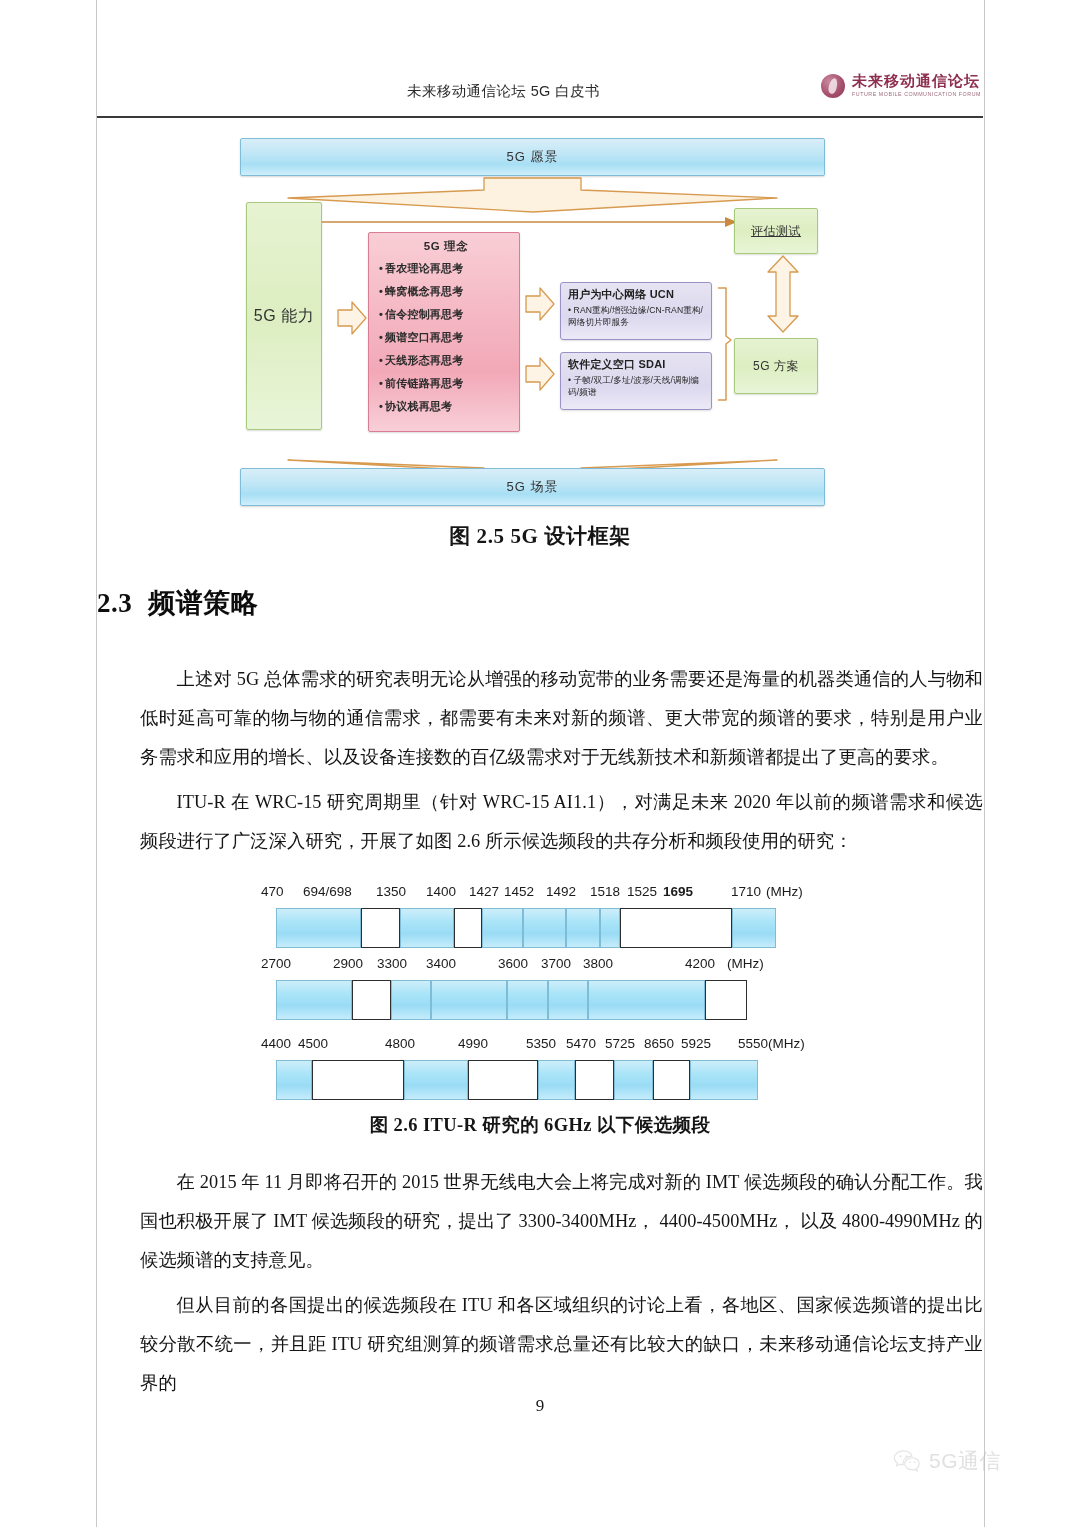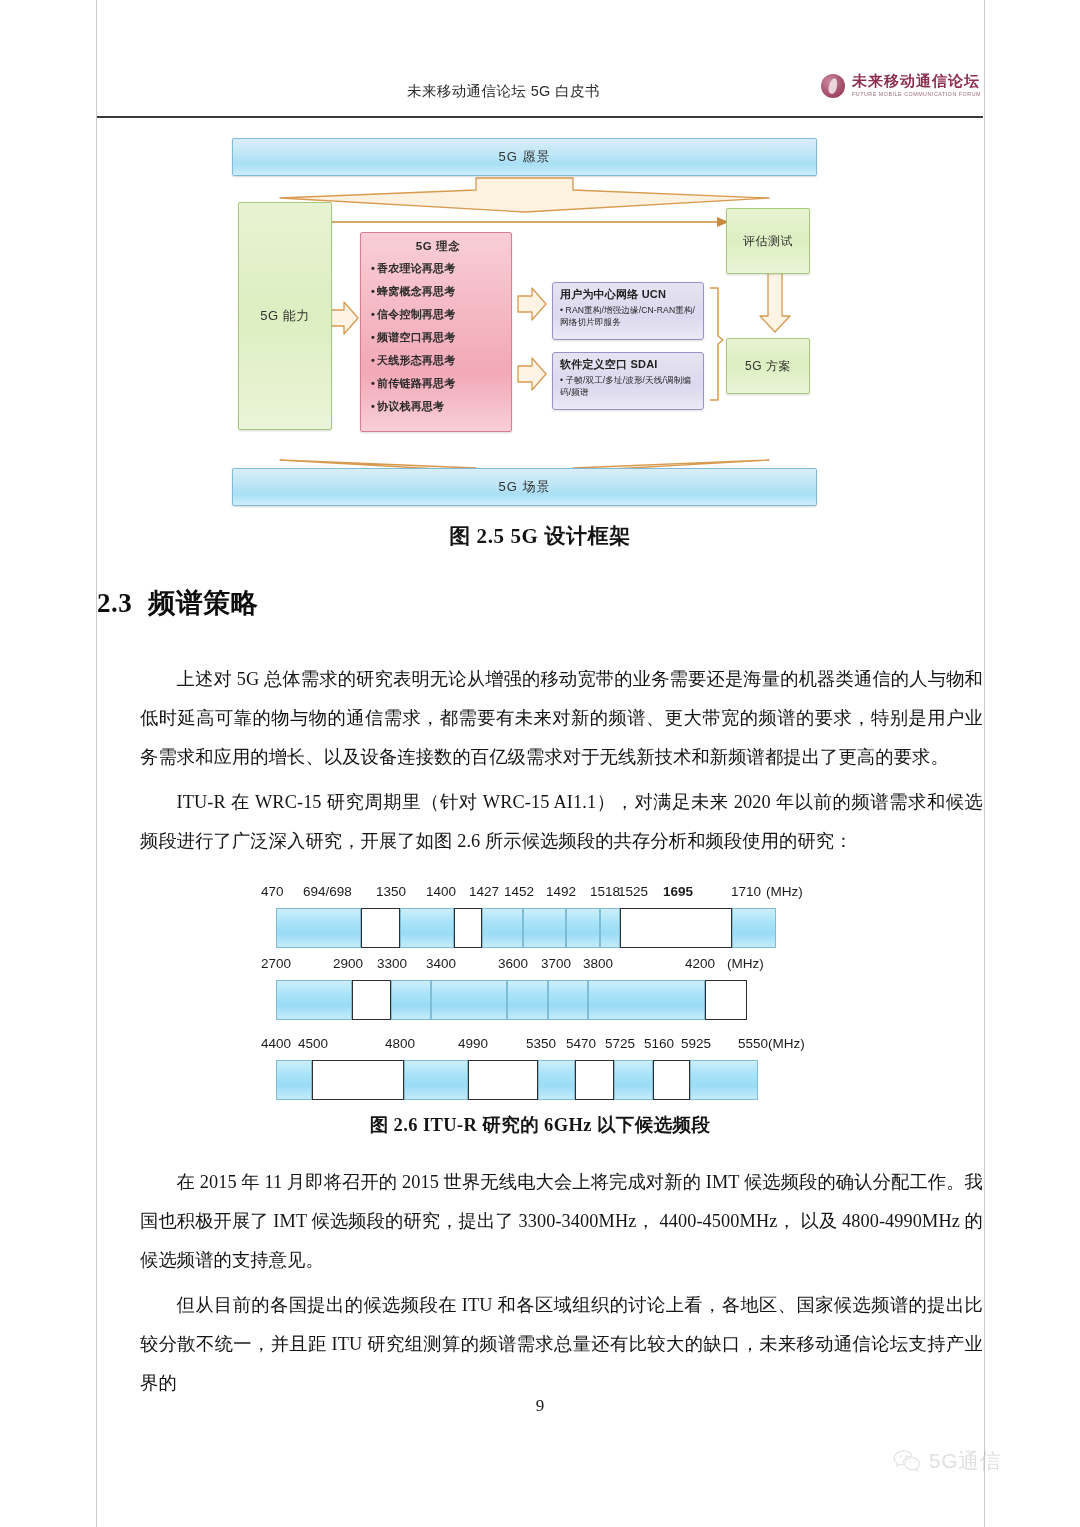--- a/index.html
+++ b/index.html
@@ -101,21 +101,21 @@
     position: absolute;
     left: 97px; top: 116px;
     width: 886px;
     height: 1.6px;
     background: #3a3a3a;
   }
 
   
   .fig25 {
     position: absolute;
-    left: 232px; top: 138px;
+    left: 240px; top: 138px;
     width: 585px;
     height: 380px;
   }
   .bar-blue {
     position: absolute;
     left: 0;
     width: 585px;
     height: 38px;
     background: linear-gradient(to bottom, #d9eef8 0%, #bfe6f6 42%, #a8dff4 70%, #cfeefb 100%);
     border: 1px solid #7fbcd8;
@@ -129,30 +129,30 @@
     color: #333;
     letter-spacing: 1px;
     box-shadow: 0 1px 2px rgba(0,0,0,.16);
   }
   .bar-vision { top: 0; }
   .bar-scene  { top: 330px; }
 
   .box-capability {
     position: absolute;
     left: 6px; top: 64px;
-    width: 94px; height: 228px;
+    width: 76px; height: 228px;
     background: linear-gradient(to bottom, #e7f3d2 0%, #ddeec1 50%, #e9f5d8 100%);
     border: 1px solid #a7c97c;
     border-radius: 2px;
     box-sizing: border-box;
     display: flex;
     align-items: center;
     justify-content: center;
     font-family: "Liberation Sans", sans-serif;
-    font-size: 13px;
+    font-size: 16px;
     color: #333;
     letter-spacing: .5px;
     box-shadow: 0 1px 2px rgba(0,0,0,.14);
   }
 
   .box-concept {
     position: absolute;
     left: 128px; top: 94px;
     width: 152px; height: 200px;
     background: linear-gradient(to bottom, #f9ced6 0%, #f4b6c2 45%, #f2a8b7 70%, #f8cfd8 100%);
@@ -233,21 +233,21 @@
     box-sizing: border-box;
     display: flex;
     align-items: center;
     justify-content: center;
     font-family: "Liberation Sans", sans-serif;
     font-size: 12px;
     color: #333;
     letter-spacing: .5px;
     box-shadow: 0 1px 2px rgba(0,0,0,.14);
   }
-  .box-eval { top: 70px; height: 66px; }
+  .box-eval { top: 70px; height: 46px; text-decoration: underline; }
   .box-plan { top: 200px; height: 56px; }
 
   .fig25 svg.overlay {
     position: absolute;
     left: 0; top: 0;
     width: 585px; height: 380px;
     overflow: visible;
   }
 
   
@@ -467,21 +467,21 @@
     <div class="spec-row r1">
       <div class="spec-labels">
           <span class="spec-label" style="left: 0px;">470</span>
           <span class="spec-label" style="left: 42px;">694/698</span>
           <span class="spec-label" style="left: 115px;">1350</span>
           <span class="spec-label" style="left: 165px;">1400</span>
           <span class="spec-label" style="left: 208px;">1427</span>
           <span class="spec-label" style="left: 243px;">1452</span>
           <span class="spec-label" style="left: 285px;">1492</span>
           <span class="spec-label" style="left: 329px;">1518</span>
-          <span class="spec-label" style="left: 357px;">1525</span>
+          <span class="spec-label" style="left: 366px;">1525</span>
           <span class="spec-label" style="left: 402px; font-weight: bold;">1695</span>
           <span class="spec-label" style="left: 470px;">1710</span>
           <span class="spec-label" style="left: 505px;">(MHz)</span>
         </div>
       <div class="spec-bar">
           <div class="spec-seg filled" style="left: 0px; width: 84.5px;"></div>
           <div class="spec-seg empty" style="left: 84.5px; width: 39.5px;"></div>
           <div class="spec-seg filled" style="left: 124px; width: 53.5px;"></div>
           <div class="spec-seg empty" style="left: 177.5px; width: 28.5px;"></div>
           <div class="spec-seg filled" style="left: 206px; width: 41px;"></div>
@@ -517,21 +517,21 @@
     </div>
     <div class="spec-row r3">
       <div class="spec-labels">
           <span class="spec-label" style="left: 0px;">4400</span>
           <span class="spec-label" style="left: 37px;">4500</span>
           <span class="spec-label" style="left: 124px;">4800</span>
           <span class="spec-label" style="left: 197px;">4990</span>
           <span class="spec-label" style="left: 265px;">5350</span>
           <span class="spec-label" style="left: 305px;">5470</span>
           <span class="spec-label" style="left: 344px;">5725</span>
-          <span class="spec-label" style="left: 383px;">5160</span>
+          <span class="spec-label" style="left: 383px;">8650</span>
           <span class="spec-label" style="left: 420px;">5925</span>
           <span class="spec-label" style="left: 477px;">5550(MHz)</span>
         </div>
       <div class="spec-bar">
           <div class="spec-seg filled" style="left: 0px; width: 36px;"></div>
           <div class="spec-seg empty" style="left: 36px; width: 92px;"></div>
           <div class="spec-seg filled" style="left: 128px; width: 64px;"></div>
           <div class="spec-seg empty" style="left: 192px; width: 70px;"></div>
           <div class="spec-seg filled" style="left: 262px; width: 37px;"></div>
           <div class="spec-seg empty" style="left: 299px; width: 39px;"></div>

